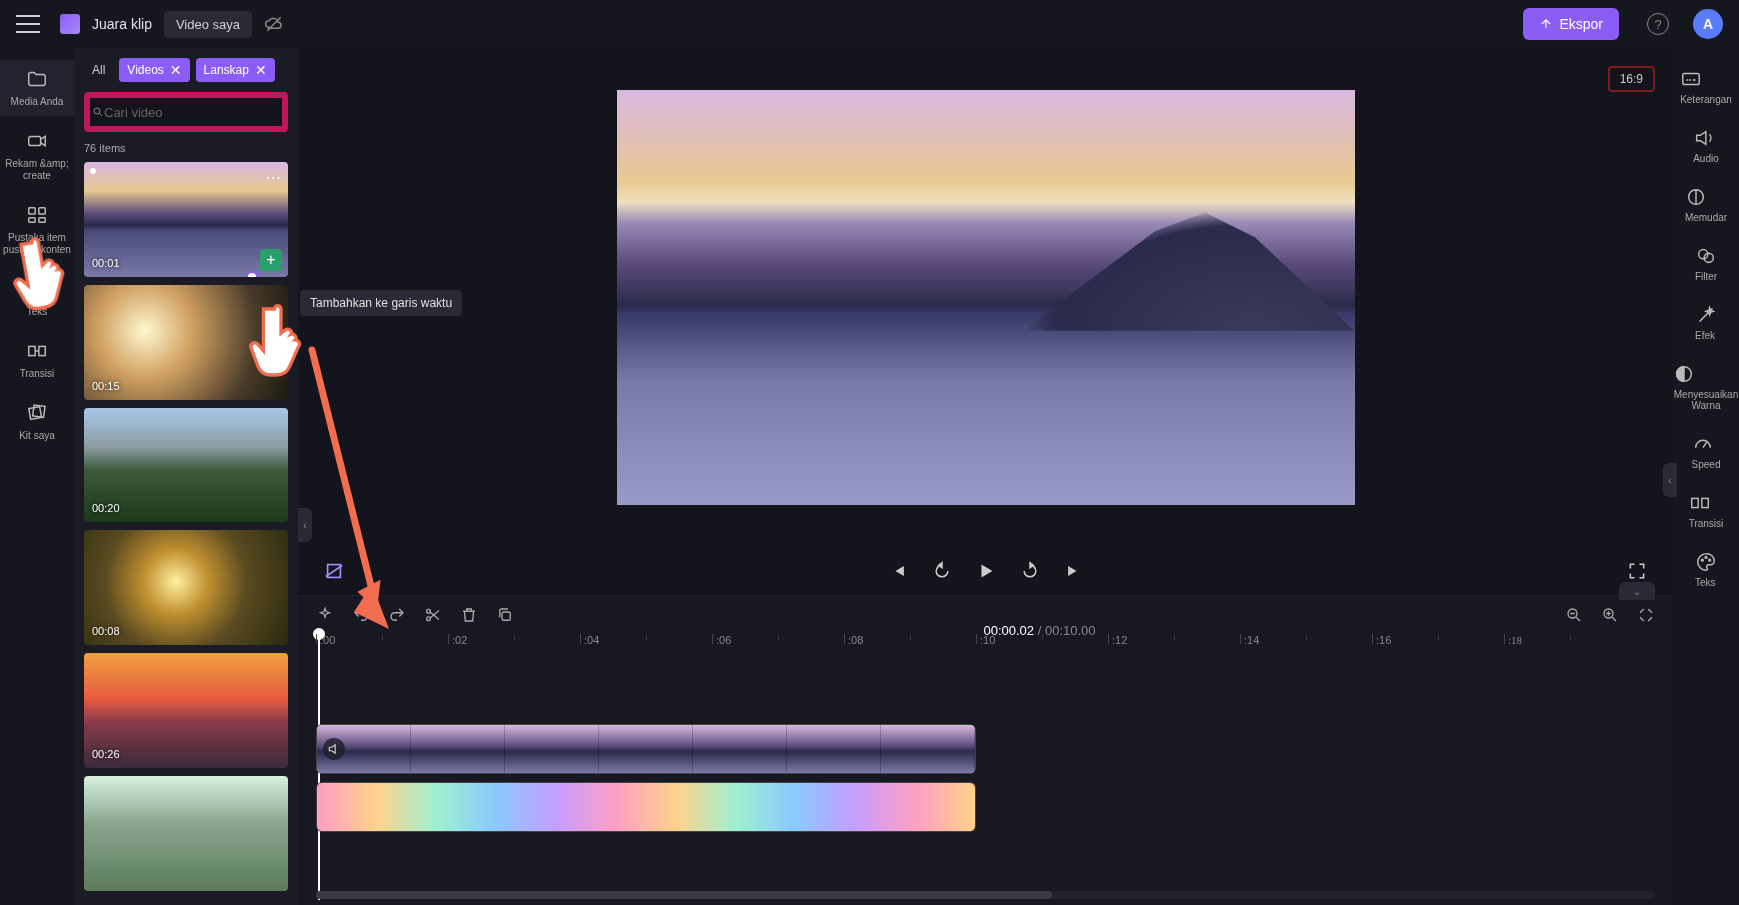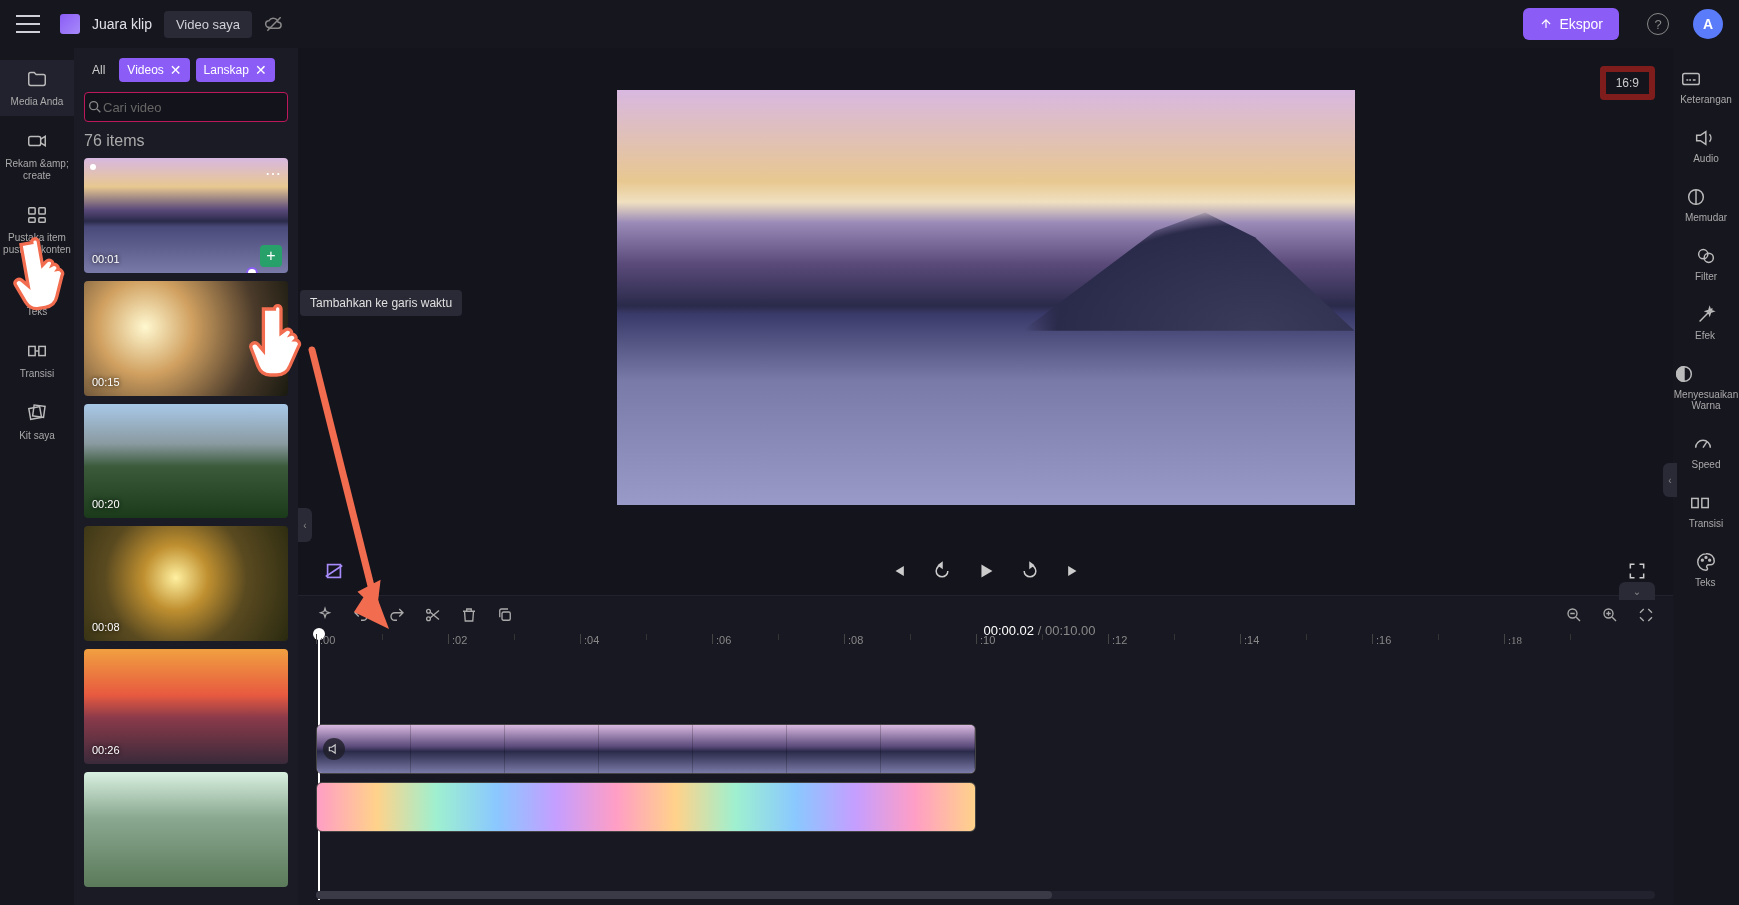--- a/index.html
+++ b/index.html
@@ -29,24 +29,24 @@
 .rail-label { font-size: 10px; color: #aaa; margin-top: 6px; text-align: center; line-height: 1.2; }
 
 
 .media-panel { width: 224px; background: #1b1b26; padding: 10px; overflow-y: auto; position: relative; }
 .media-panel::-webkit-scrollbar { width: 8px; }
 .media-panel::-webkit-scrollbar-thumb { background: #3a3a46; border-radius: 4px; }
 .chips { display: flex; flex-wrap: wrap; gap: 6px; margin-bottom: 10px; align-items: center; }
 .chip { background: #8b5cf6; color: #fff; font-size: 12px; padding: 4px 8px; border-radius: 4px; display: flex; align-items: center; gap: 6px; }
 .chip.all { background: transparent; color: #ccc; }
 .chip-close { font-size: 14px; cursor: pointer; }
-.search-row { display: flex; align-items: center; background: #13131b; border: 1px solid #be185d; border-radius: 4px; padding: 6px 2px; margin-bottom: 10px; }
+.search-row { display: flex; align-items: center; background: #13131b; border: 6px solid #be185d; border-radius: 4px; padding: 6px 2px; margin-bottom: 10px; }
 .search-row input { flex: 1; background: transparent; border: none; color: #ccc; font-size: 13px; outline: none; }
 .search-row input::placeholder { color: #666; }
-.item-count { font-size: 16px; color: #aaa; margin-bottom: 8px; }
+.item-count { font-size: 11px; color: #aaa; margin-bottom: 8px; }
 .thumb { width: 100%; aspect-ratio: 16/9; border-radius: 4px; margin-bottom: 8px; position: relative; cursor: pointer; overflow: hidden; }
 .thumb-duration { position: absolute; left: 8px; bottom: 8px; font-size: 11px; color: #fff; text-shadow: 0 0 4px #000; }
 .thumb-more { position: absolute; right: 6px; top: 6px; color: #fff; font-size: 16px; letter-spacing: 1px; }
 .thumb.t1::before { content: ""; position: absolute; left: 6px; top: 6px; width: 6px; height: 6px; border-radius: 50%; background: #fff; }
 .thumb-plus { position: absolute; right: 6px; bottom: 6px; width: 22px; height: 22px; background: #27a06a; border-radius: 4px; display: flex; align-items: center; justify-content: center; color: #fff; font-size: 16px; }
 .thumb-dot { position: absolute; right: 30px; bottom: -6px; width: 12px; height: 12px; background: #fff; border-radius: 50%; border: 2px solid #8b5cf6; }
 
 .t1 { background: linear-gradient(to bottom, #d8b8e0 0%, #e8c890 25%, #5a4a7a 45%, #2a2a4a 55%, #4a4a7a 60%, #7a7aa8 100%); }
 .t2 { background: radial-gradient(circle at 30% 40%, #fff8d0 0%, #d0a060 30%, #4a3a2a 70%, #1a1a10 100%); }
 .t3 { background: linear-gradient(to bottom, #a8c8e8 0%, #8a9aa0 35%, #3a5a3a 55%, #1a3a1a 100%); }
@@ -59,21 +59,21 @@
 .hand { position: absolute; width: 72px; height: 88px; z-index: 60; pointer-events: none; }
 .hand.h1 { left: 8px; top: 230px; transform: rotate(-10deg); }
 .hand.h2 { left: 245px; top: 298px; }
 .hand svg { width: 100%; height: 100%; }
 .arrow-svg { position: absolute; left: 292px; top: 340px; width: 120px; height: 310px; z-index: 55; pointer-events: none; }
 
 
 .center { flex: 1; display: flex; flex-direction: column; background: #14141d; position: relative; }
 .collapse-tab { position: absolute; left: 0; top: 460px; width: 14px; height: 34px; background: #2a2a36; border-radius: 0 6px 6px 0; display: flex; align-items: center; justify-content: center; color: #888; font-size: 10px; z-index: 5; }
 .preview-wrap { flex: 1; display: flex; align-items: center; justify-content: center; position: relative; }
-.aspect-chip { position: absolute; right: 18px; top: 18px; border: 6px solid #7f1d1d; color: #ccc; font-size: 12px; padding: 4px 10px; border-radius: 4px; }
+.aspect-chip { position: absolute; right: 18px; top: 18px; border: 2px solid #7f1d1d; color: #ccc; font-size: 12px; padding: 4px 10px; border-radius: 4px; }
 .preview { width: 738px; height: 415px; background: linear-gradient(to bottom, #d8b8e0 0%, #e8c890 22%, #f0e0c0 27%, #9a8ab8 32%, #5a4a7a 42%, #2a2a4a 52%, #3a3a6a 54%, #7a7aa8 70%, #9a9ac8 100%); position: relative; overflow: hidden; }
 .preview::after { content:""; position:absolute; right:0; top:28%; width:45%; height:30%; background: radial-gradient(ellipse at 70% 100%, #3a3a5a 0%, #2a2a4a 60%, transparent 70%); clip-path: polygon(0 100%, 40% 20%, 55% 5%, 70% 25%, 100% 100%); }
 .ctrl-row { display: flex; align-items: center; justify-content: center; padding: 12px 24px; gap: 20px; position: relative; }
 .ctrl-row .left-ctrl { position: absolute; left: 24px; }
 .ctrl-row .right-ctrl { position: absolute; right: 24px; }
 .ctrl-btn { width: 24px; height: 24px; color: #ccc; cursor: pointer; display: flex; align-items: center; justify-content: center; }
 
 
 .timeline { height: 310px; background: #181822; display: flex; flex-direction: column; border-top: 1px solid #22222e; position: relative; }
 .tl-collapse { position: absolute; right: 18px; top: -14px; width: 36px; height: 18px; background: #2a2a36; border-radius: 6px 6px 0 0; display: flex; align-items: center; justify-content: center; color: #888; font-size: 10px; }

